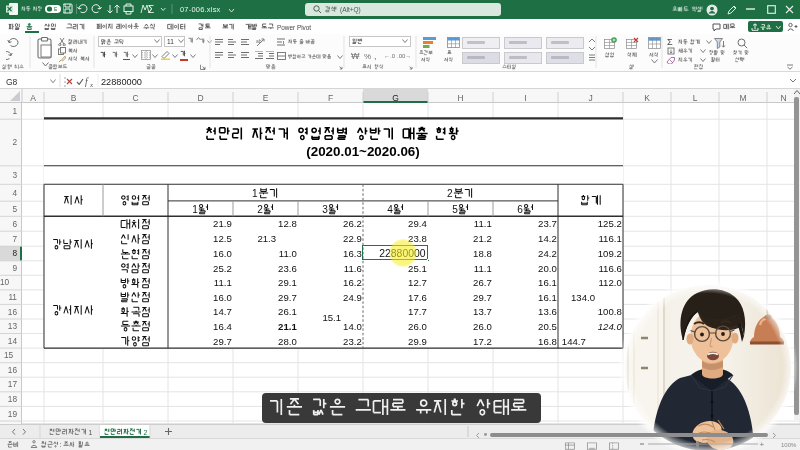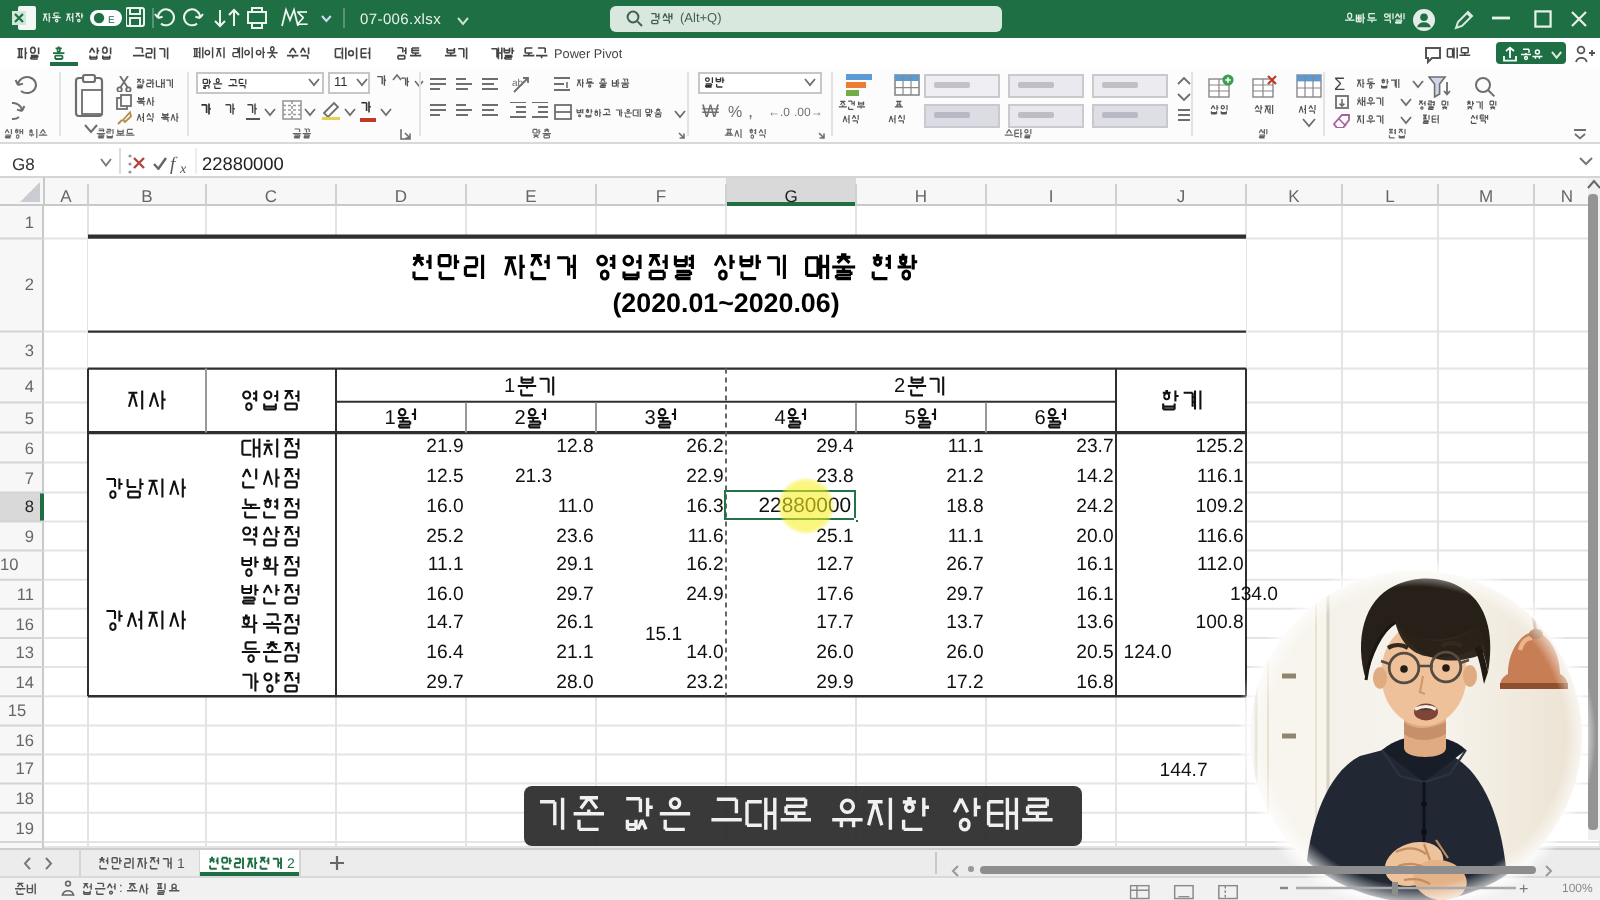--- a/index.html
+++ b/index.html
@@ -1031,57 +1031,57 @@
     <svg width="34" height="14" viewBox="0 0 34 14" style="position:absolute;overflow:visible">
       <path d="M1.2 1.5L1.2 5.5M5.5 1.5L5.5 5.5M1.2 3.5L5.5 3.5M1.2 5.5L5.5 5.5M7.7 1.2L7.7 6.8M7.7 4.0L9.3 4.0M1.6 7.8L7.3 7.8M7.3 7.8L7.3 9.3M7.3 9.3L1.6 9.3M1.6 9.3L1.6 10.7M1.6 10.7L7.3 10.7M13.9 1.5L11.9 5.5M13.9 1.5L15.9 5.5M18.2 1.2L18.2 6.8M18.2 4.0L19.8 4.0M12.1 7.8L12.1 10.7M12.1 10.7L17.9 10.7M22.3 1.5L26.6 1.5M24.5 1.5L22.6 5.5M24.5 1.5L26.4 5.5M29.2 1.2L29.2 6.8M27.6 4.0L29.2 4.0M22.7 7.8L28.4 7.8M28.4 7.8L28.4 10.7M28.4 10.7L22.7 10.7M22.7 10.7L22.7 7.8" fill="none" stroke="#111" stroke-width="1.05"></path>
     </svg>
   </div>
 <div style="position:absolute;left:171.8px;top:292.84999999999997px;width:60px;text-align:right;font-size:9.6px;color:#111;font-weight:400;line-height:1;white-space:nowrap;">16.0</div>
 <div style="position:absolute;left:236.8px;top:292.84999999999997px;width:60px;text-align:right;font-size:9.6px;color:#111;font-weight:400;line-height:1;white-space:nowrap;">29.7</div>
 <div style="position:absolute;left:301.8px;top:292.84999999999997px;width:60px;text-align:right;font-size:9.6px;color:#111;font-weight:400;line-height:1;white-space:nowrap;">24.9</div>
 <div style="position:absolute;left:366.8px;top:292.84999999999997px;width:60px;text-align:right;font-size:9.6px;color:#111;font-weight:400;line-height:1;white-space:nowrap;">17.6</div>
 <div style="position:absolute;left:431.8px;top:292.84999999999997px;width:60px;text-align:right;font-size:9.6px;color:#111;font-weight:400;line-height:1;white-space:nowrap;">29.7</div>
 <div style="position:absolute;left:496.79999999999995px;top:292.84999999999997px;width:60px;text-align:right;font-size:9.6px;color:#111;font-weight:400;line-height:1;white-space:nowrap;">16.1</div>
-<div style="position:absolute;left:579px;top:292.84999999999997px;width:60px;text-align:right;font-size:9.6px;color:#111;font-weight:400;line-height:1;white-space:nowrap;">134.0</div>
+<div style="position:absolute;left:535px;top:292.84999999999997px;width:60px;text-align:right;font-size:9.6px;color:#111;font-weight:400;line-height:1;white-space:nowrap;">134.0</div>
 <div style="position:absolute;left:119.7px;top:305.7px;">
     <svg width="34" height="14" viewBox="0 0 34 14" style="position:absolute;overflow:visible">
       <path d="M2.5 1.8L3.8 1.8M1.3 2.8L5.0 2.8M2.0 4.6a1.2 1.2 0 1 0 2.3 0a1.2 1.2 0 1 0 -2.3 0M0.8 7.4L6.5 7.4M3.7 5.4L3.7 7.4M7.1 1.2L7.1 10.8M7.1 5.5L8.7 5.5M13.3 1.2L18.8 1.2M18.8 1.2L18.8 4.4M11.5 6.0L20.7 6.0M16.1 4.7L16.1 6.0M13.1 7.8L19.0 7.8M19.0 7.8L19.0 10.7M22.3 1.5L26.6 1.5M24.5 1.5L22.6 5.5M24.5 1.5L26.4 5.5M29.2 1.2L29.2 6.8M27.6 4.0L29.2 4.0M22.7 7.8L28.4 7.8M28.4 7.8L28.4 10.7M28.4 10.7L22.7 10.7M22.7 10.7L22.7 7.8" fill="none" stroke="#111" stroke-width="1.05"></path>
     </svg>
   </div>
 <div style="position:absolute;left:171.8px;top:307.4px;width:60px;text-align:right;font-size:9.6px;color:#111;font-weight:400;line-height:1;white-space:nowrap;">14.7</div>
 <div style="position:absolute;left:236.8px;top:307.4px;width:60px;text-align:right;font-size:9.6px;color:#111;font-weight:400;line-height:1;white-space:nowrap;">26.1</div>
 <div style="position:absolute;left:301.8px;top:313px;width:60px;text-align:center;font-size:9.6px;color:#111;font-weight:400;line-height:1;white-space:nowrap;">15.1</div>
 <div style="position:absolute;left:366.8px;top:307.4px;width:60px;text-align:right;font-size:9.6px;color:#111;font-weight:400;line-height:1;white-space:nowrap;">17.7</div>
 <div style="position:absolute;left:431.8px;top:307.4px;width:60px;text-align:right;font-size:9.6px;color:#111;font-weight:400;line-height:1;white-space:nowrap;">13.7</div>
 <div style="position:absolute;left:496.79999999999995px;top:307.4px;width:60px;text-align:right;font-size:9.6px;color:#111;font-weight:400;line-height:1;white-space:nowrap;">13.6</div>
 <div style="position:absolute;left:561.8px;top:307.4px;width:60px;text-align:right;font-size:9.6px;color:#111;font-weight:400;line-height:1;white-space:nowrap;">100.8</div>
 <div style="position:absolute;left:119.7px;top:320.25px;">
     <svg width="34" height="14" viewBox="0 0 34 14" style="position:absolute;overflow:visible">
       <path d="M8.3 1.2L2.8 1.2M2.8 1.2L2.8 4.4M2.8 4.4L8.3 4.4M0.9 6.0L10.1 6.0M4.3 9.3a1.3 1.3 0 1 0 2.5 0a1.3 1.3 0 1 0 -2.5 0M15.0 1.2L17.2 1.2M13.3 2.1L18.8 2.1M16.1 2.1L13.8 4.4M16.1 2.1L18.4 4.4M11.5 6.0L20.7 6.0M16.1 4.7L16.1 6.0M13.1 7.8L13.1 10.7M13.1 10.7L19.0 10.7M22.3 1.5L26.6 1.5M24.5 1.5L22.6 5.5M24.5 1.5L26.4 5.5M29.2 1.2L29.2 6.8M27.6 4.0L29.2 4.0M22.7 7.8L28.4 7.8M28.4 7.8L28.4 10.7M28.4 10.7L22.7 10.7M22.7 10.7L22.7 7.8" fill="none" stroke="#111" stroke-width="1.05"></path>
     </svg>
   </div>
 <div style="position:absolute;left:171.8px;top:321.95px;width:60px;text-align:right;font-size:9.6px;color:#111;font-weight:400;line-height:1;white-space:nowrap;">16.4</div>
-<div style="position:absolute;left:236.8px;top:321.95px;width:60px;text-align:right;font-size:9.6px;color:#111;font-weight:400;line-height:1;white-space:nowrap;">21.1</div>
+<div style="position:absolute;left:236.8px;top:321.95px;width:60px;text-align:right;font-size:9.6px;color:#111;font-weight:700;line-height:1;white-space:nowrap;">21.1</div>
 <div style="position:absolute;left:301.8px;top:321.95px;width:60px;text-align:right;font-size:9.6px;color:#111;font-weight:400;line-height:1;white-space:nowrap;">14.0</div>
 <div style="position:absolute;left:366.8px;top:321.95px;width:60px;text-align:right;font-size:9.6px;color:#111;font-weight:400;line-height:1;white-space:nowrap;">26.0</div>
 <div style="position:absolute;left:431.8px;top:321.95px;width:60px;text-align:right;font-size:9.6px;color:#111;font-weight:400;line-height:1;white-space:nowrap;">26.0</div>
 <div style="position:absolute;left:496.79999999999995px;top:321.95px;width:60px;text-align:right;font-size:9.6px;color:#111;font-weight:400;line-height:1;white-space:nowrap;">20.5</div>
-<div style="position:absolute;left:561.8px;top:321.95px;width:60px;text-align:left;font-size:9.6px;color:#111;font-weight:400;line-height:1;white-space:nowrap;">124.0</div>
+<div style="position:absolute;left:561.8px;top:321.95px;width:60px;text-align:right;font-size:9.6px;color:#111;font-weight:400;line-height:1;white-space:nowrap;font-style:italic;">124.0</div>
 <div style="position:absolute;left:119.7px;top:334.8px;">
     <svg width="34" height="14" viewBox="0 0 34 14" style="position:absolute;overflow:visible">
       <path d="M1.2 2.4L5.7 2.4M5.7 2.4L5.7 9.4M7.7 1.2L7.7 10.8M7.7 5.8L9.3 5.8M12.2 3.5a1.7 1.7 0 1 0 3.5 0a1.7 1.7 0 1 0 -3.5 0M18.2 1.2L18.2 6.8M18.2 2.7L19.8 2.7M18.2 5.3L19.8 5.3M13.7 9.3a1.3 1.3 0 1 0 2.5 0a1.3 1.3 0 1 0 -2.5 0M22.3 1.5L26.6 1.5M24.5 1.5L22.6 5.5M24.5 1.5L26.4 5.5M29.2 1.2L29.2 6.8M27.6 4.0L29.2 4.0M22.7 7.8L28.4 7.8M28.4 7.8L28.4 10.7M28.4 10.7L22.7 10.7M22.7 10.7L22.7 7.8" fill="none" stroke="#111" stroke-width="1.05"></path>
     </svg>
   </div>
 <div style="position:absolute;left:171.8px;top:336.5px;width:60px;text-align:right;font-size:9.6px;color:#111;font-weight:400;line-height:1;white-space:nowrap;">29.7</div>
 <div style="position:absolute;left:236.8px;top:336.5px;width:60px;text-align:right;font-size:9.6px;color:#111;font-weight:400;line-height:1;white-space:nowrap;">28.0</div>
 <div style="position:absolute;left:301.8px;top:336.5px;width:60px;text-align:right;font-size:9.6px;color:#111;font-weight:400;line-height:1;white-space:nowrap;">23.2</div>
 <div style="position:absolute;left:366.8px;top:336.5px;width:60px;text-align:right;font-size:9.6px;color:#111;font-weight:400;line-height:1;white-space:nowrap;">29.9</div>
 <div style="position:absolute;left:431.8px;top:336.5px;width:60px;text-align:right;font-size:9.6px;color:#111;font-weight:400;line-height:1;white-space:nowrap;">17.2</div>
 <div style="position:absolute;left:496.79999999999995px;top:336.5px;width:60px;text-align:right;font-size:9.6px;color:#111;font-weight:400;line-height:1;white-space:nowrap;">16.8</div>
-<div style="position:absolute;left:561.8px;top:336.5px;width:60px;text-align:center;font-size:9.6px;color:#111;font-weight:400;line-height:1;white-space:nowrap;margin-top:44px;">144.7</div>
+<div style="position:absolute;left:561.8px;top:336.5px;width:60px;text-align:left;font-size:9.6px;color:#111;font-weight:400;line-height:1;white-space:nowrap;">144.7</div>
 <div style="position:absolute;left:364px;top:247px;width:63.5px;height:13px;background:#fff;"></div>
 <div style="position:absolute;left:365.5px;top:248.9px;width:60px;text-align:right;font-size:10.4px;color:#111;font-weight:400;line-height:1;white-space:nowrap;">22880000</div>
 <div style="position:absolute;left:362.2px;top:245.2px;width:66px;height:14.8px;border:1.5px solid #217349;"></div>
 <div style="position:absolute;left:426.6px;top:258.6px;width:3px;height:3px;background:#217349;border:1px solid #fff;"></div>
 <div style="position:absolute;left:389px;top:239px;width:28px;height:28px;border-radius:50%;background:radial-gradient(circle, rgba(247,238,28,0.62) 0%, rgba(247,238,28,0.55) 60%, rgba(247,238,28,0) 78%);"></div>
 <div style="position:absolute;left:793.5px;top:89px;width:6px;height:331px;background:#f0f0f0;"></div>
 <svg width="8" height="7" style="position:absolute;left:793px;top:89px">
     <path d="M1 5L4 1.5L7 5" stroke="#666" stroke-width="1" fill="none"></path>
   </svg>
 <div style="position:absolute;left:794px;top:97px;width:5px;height:318px;background:#949494;border-radius:2px;"></div>

